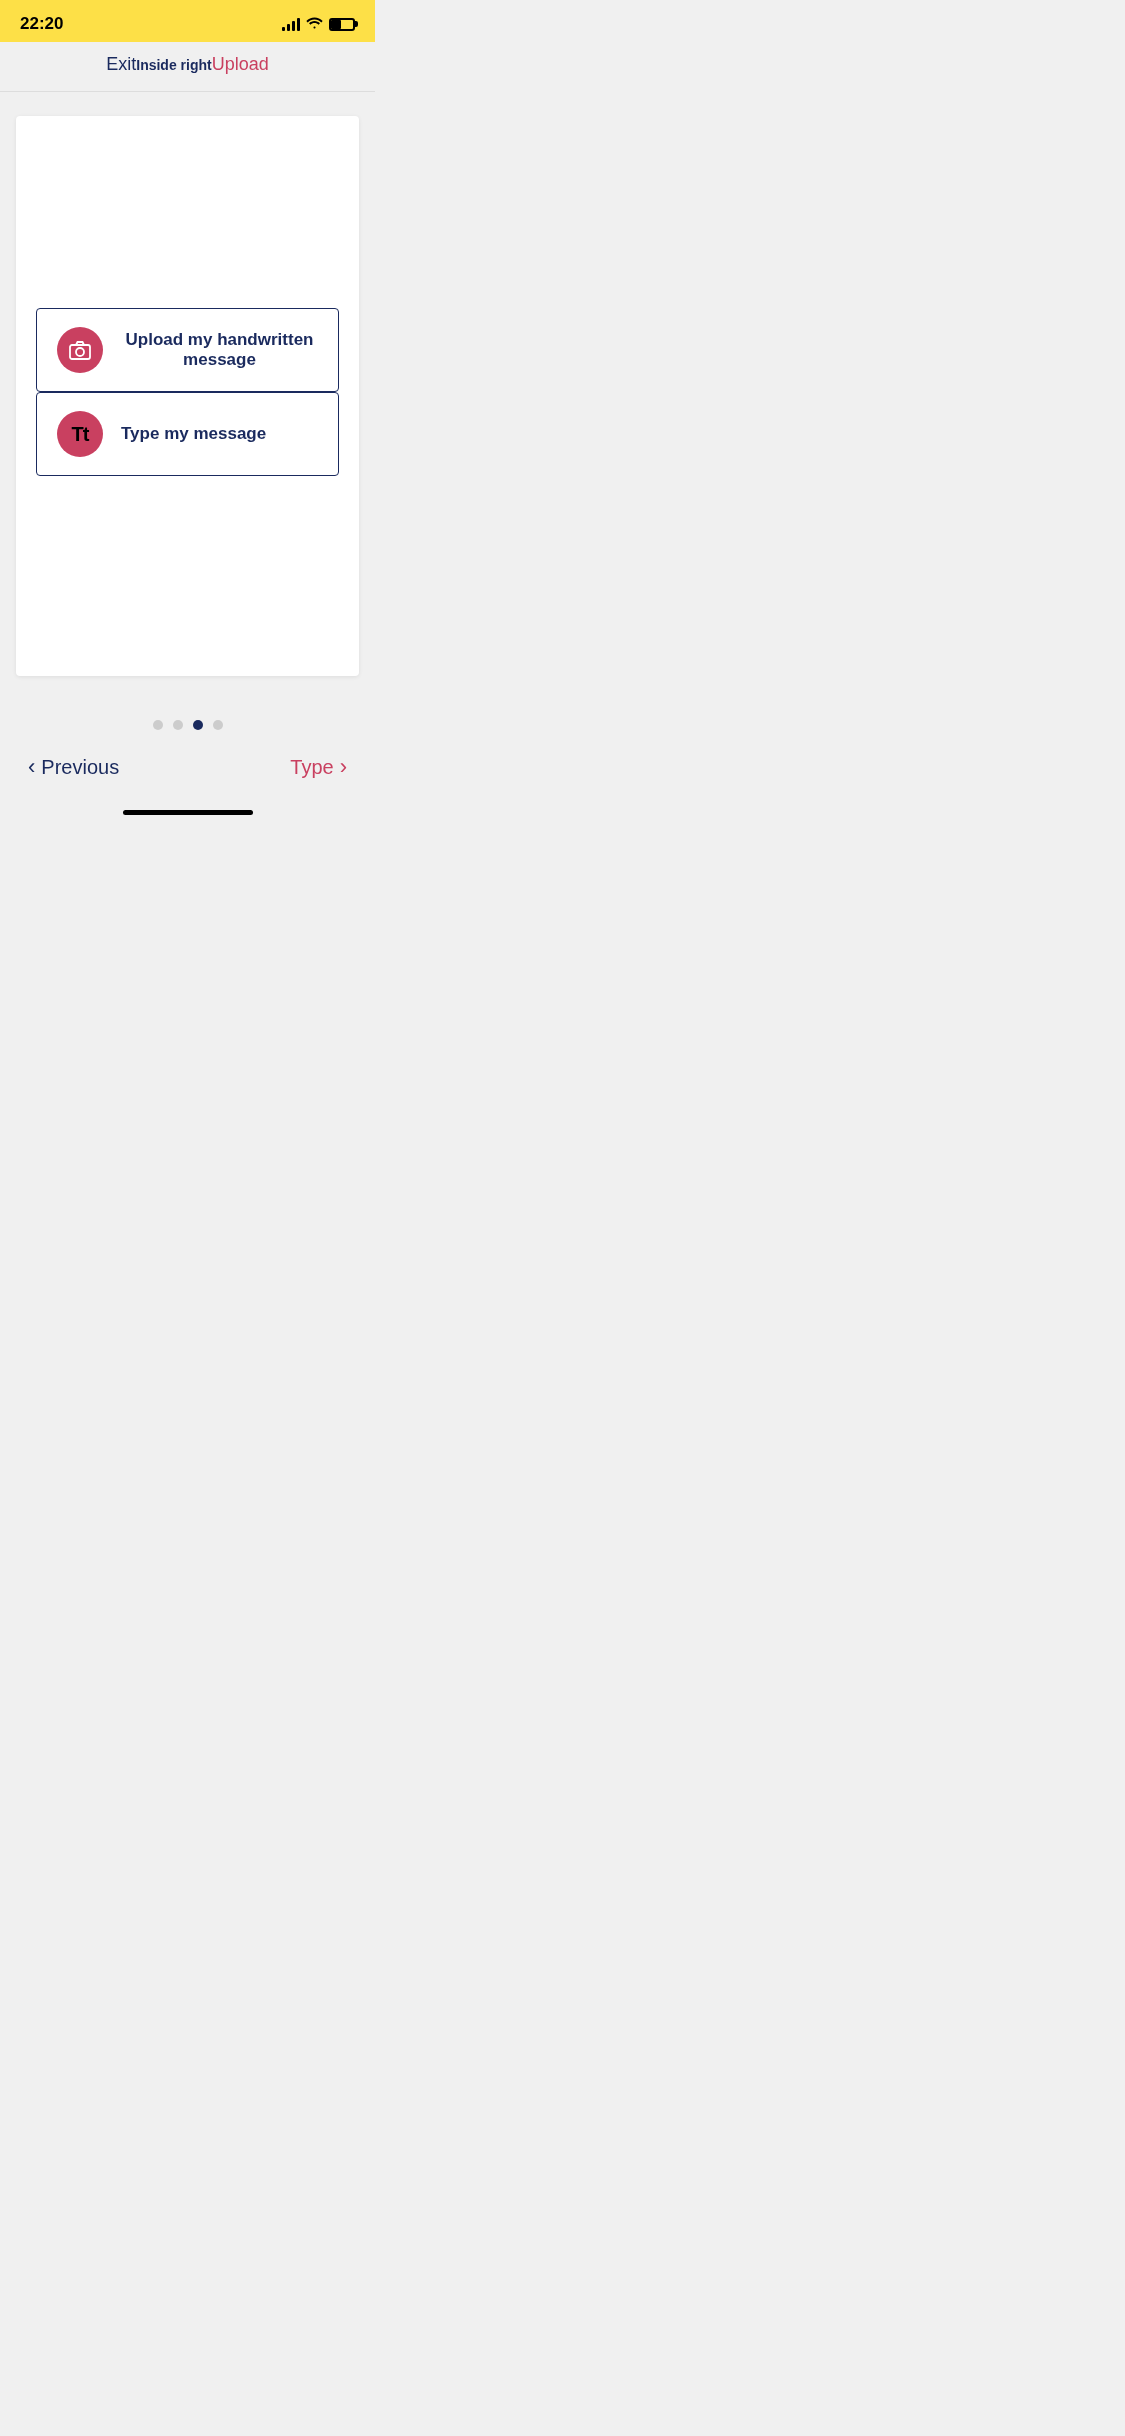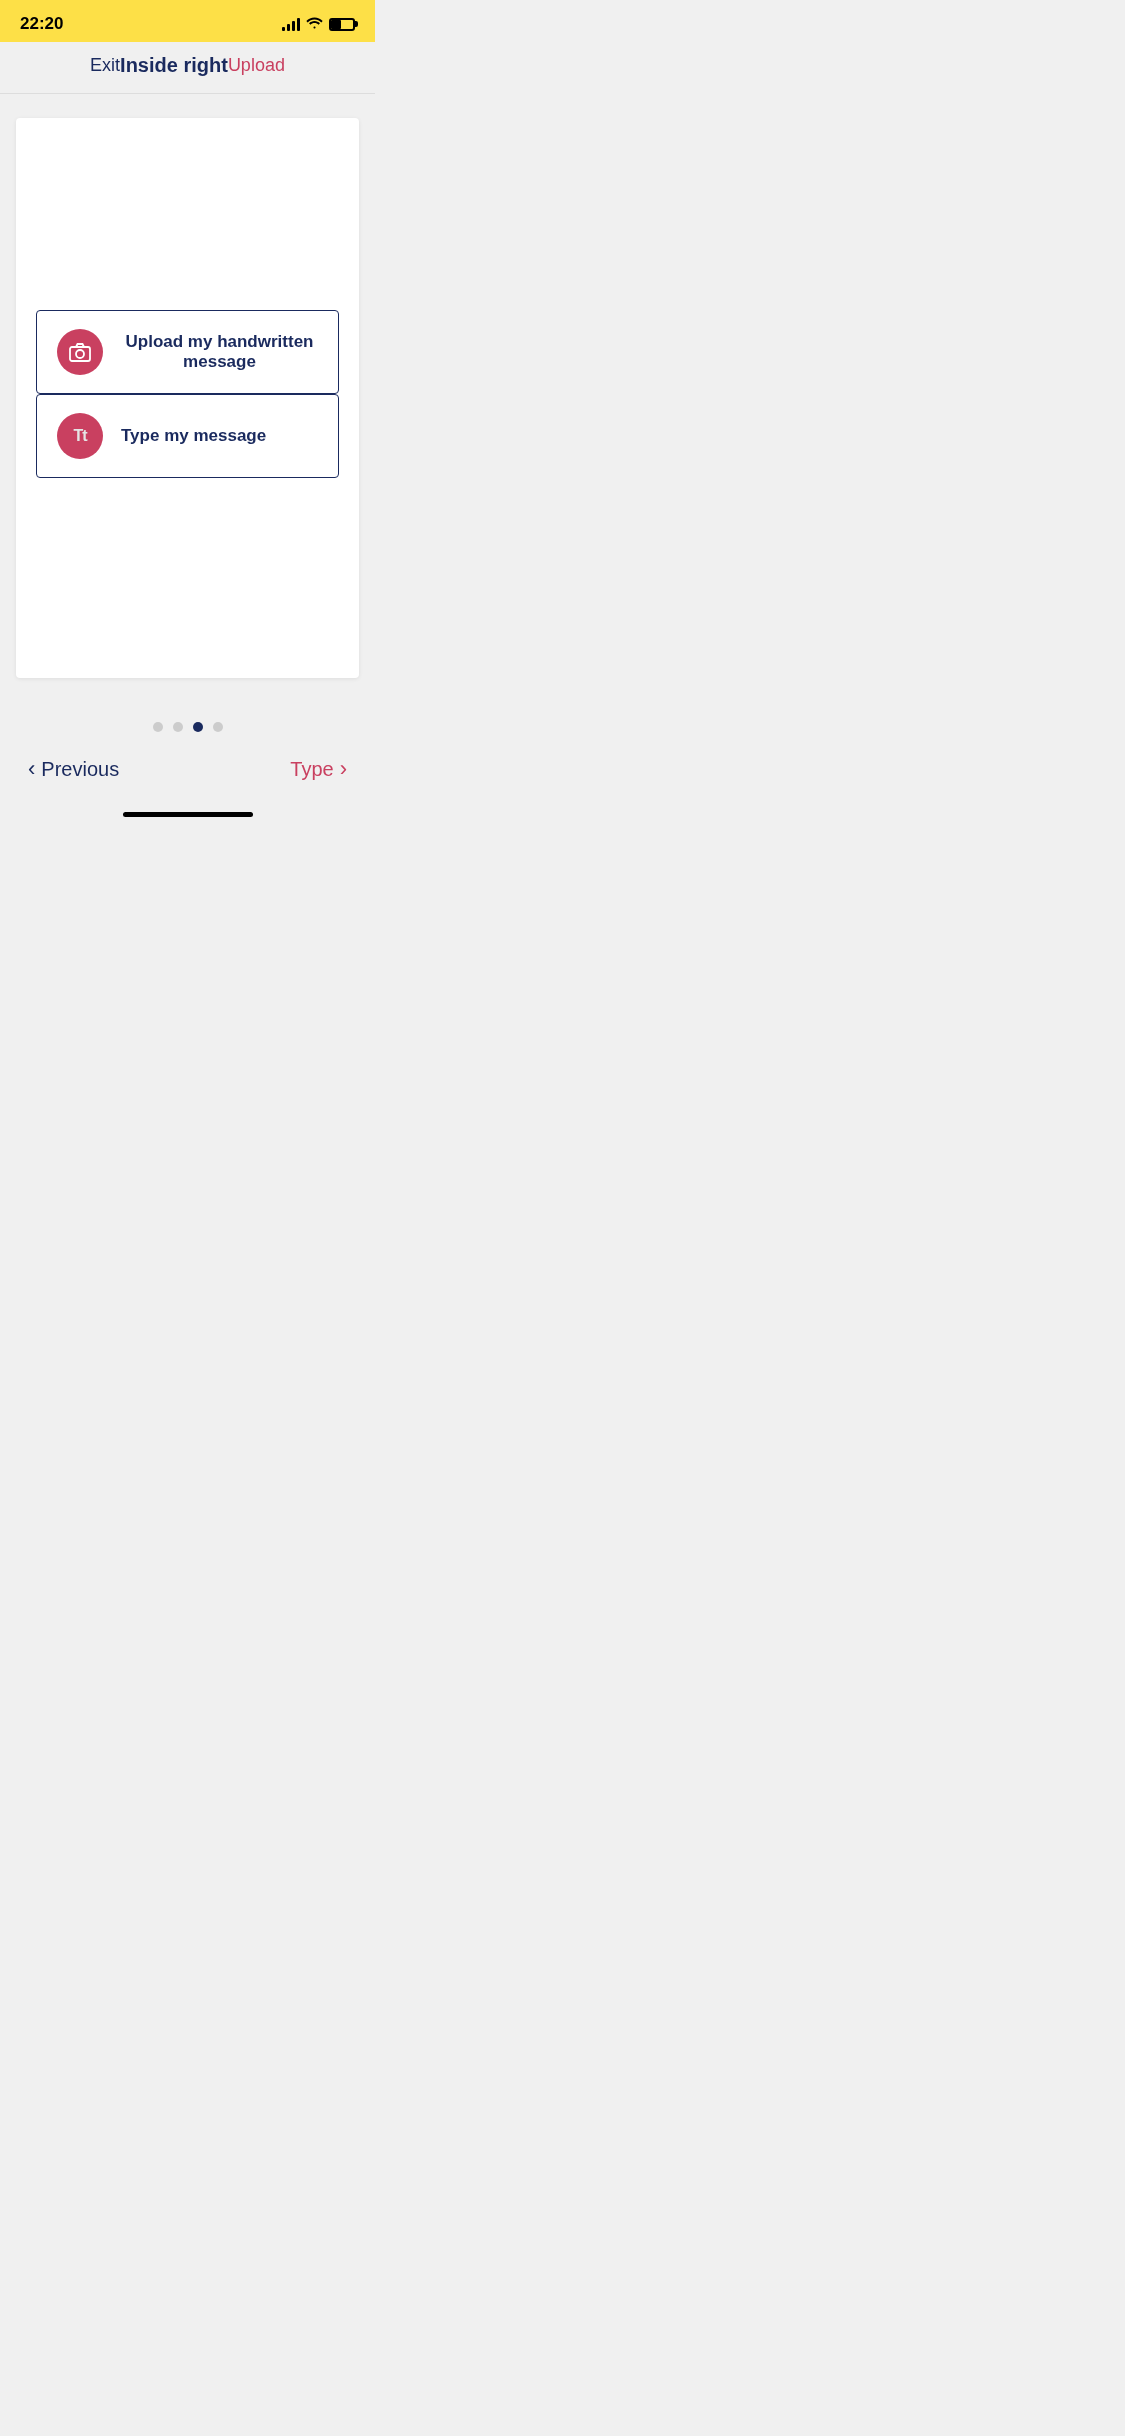--- a/index.html
+++ b/index.html
@@ -96,21 +96,21 @@
     }
 
     .header-exit {
       font-size: 18px;
       color: #1a2a5e;
       font-weight: 400;
       cursor: pointer;
     }
 
     .header-title {
-      font-size: 20px;
+      font-size: 14px;
       font-weight: 700;
       color: #1a2a5e;
     }
 
     .header-preview {
       font-size: 18px;
       color: #c94060;
       font-weight: 400;
       cursor: pointer;
     }
@@ -247,22 +247,22 @@
 
     .home-bar {
       width: 130px;
       height: 5px;
       background-color: #000;
       border-radius: 3px;
     }
 
     
     .tt-text {
-      color: #e5e5e5;
-      font-size: 16px;
+      color: #000000;
+      font-size: 20px;
       font-weight: 700;
       letter-spacing: -1px;
     }
   </style>
 </head>
 <body>
 
 <div class="status-bar">
   <span class="status-time">22:20</span>
   <div class="status-icons">

